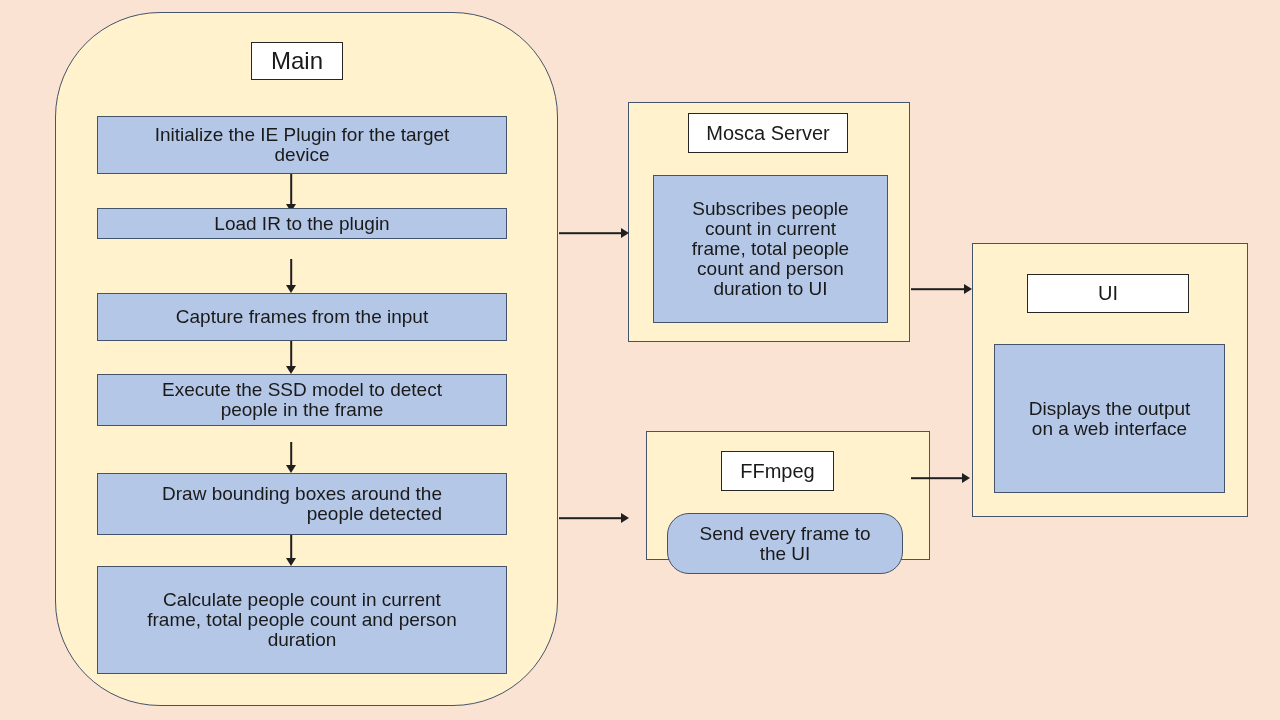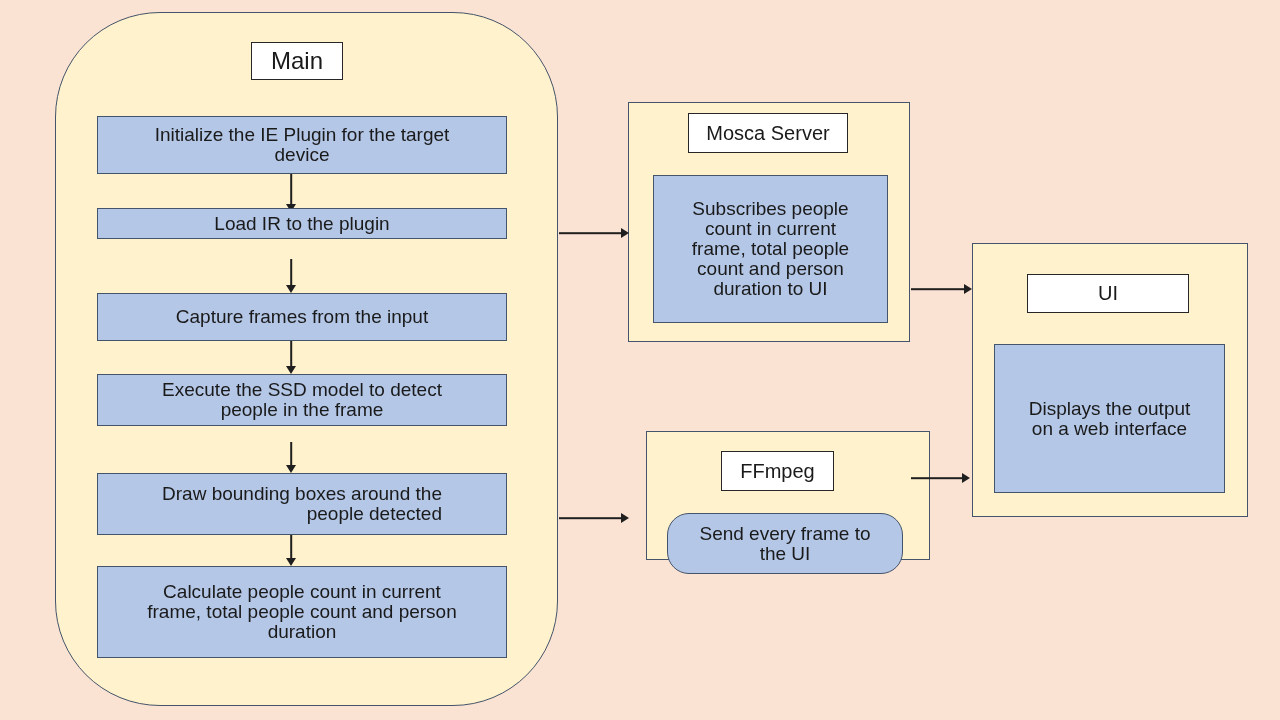--- a/index.html
+++ b/index.html
@@ -148,21 +148,21 @@
     </div>
 
     <div class="step" style="top:460px; height:62px;text-align:right;">Draw bounding boxes around the
 people detected</div>
 
     <div class="varrow" style="left:229px; top:522px; height:31px;">
       <div class="shaft"></div>
       <div class="head"></div>
     </div>
 
-    <div class="step" style="top:553px; height:92px;">Calculate people count in current
+    <div class="step" style="top:553px; height:108px;">Calculate people count in current
 frame, total people count and person
 duration</div>
   </div>
 
   <div class="group" style="left:628px; top:102px; width:282px; height:240px;">
     <div class="title-box" style="left:59px; top:10px; width:160px; height:40px;">Mosca Server</div>
     <div class="desc-box" style="left:24px; top:72px; width:235px; height:148px;">Subscribes people
 count in current
 frame, total people
 count and person

